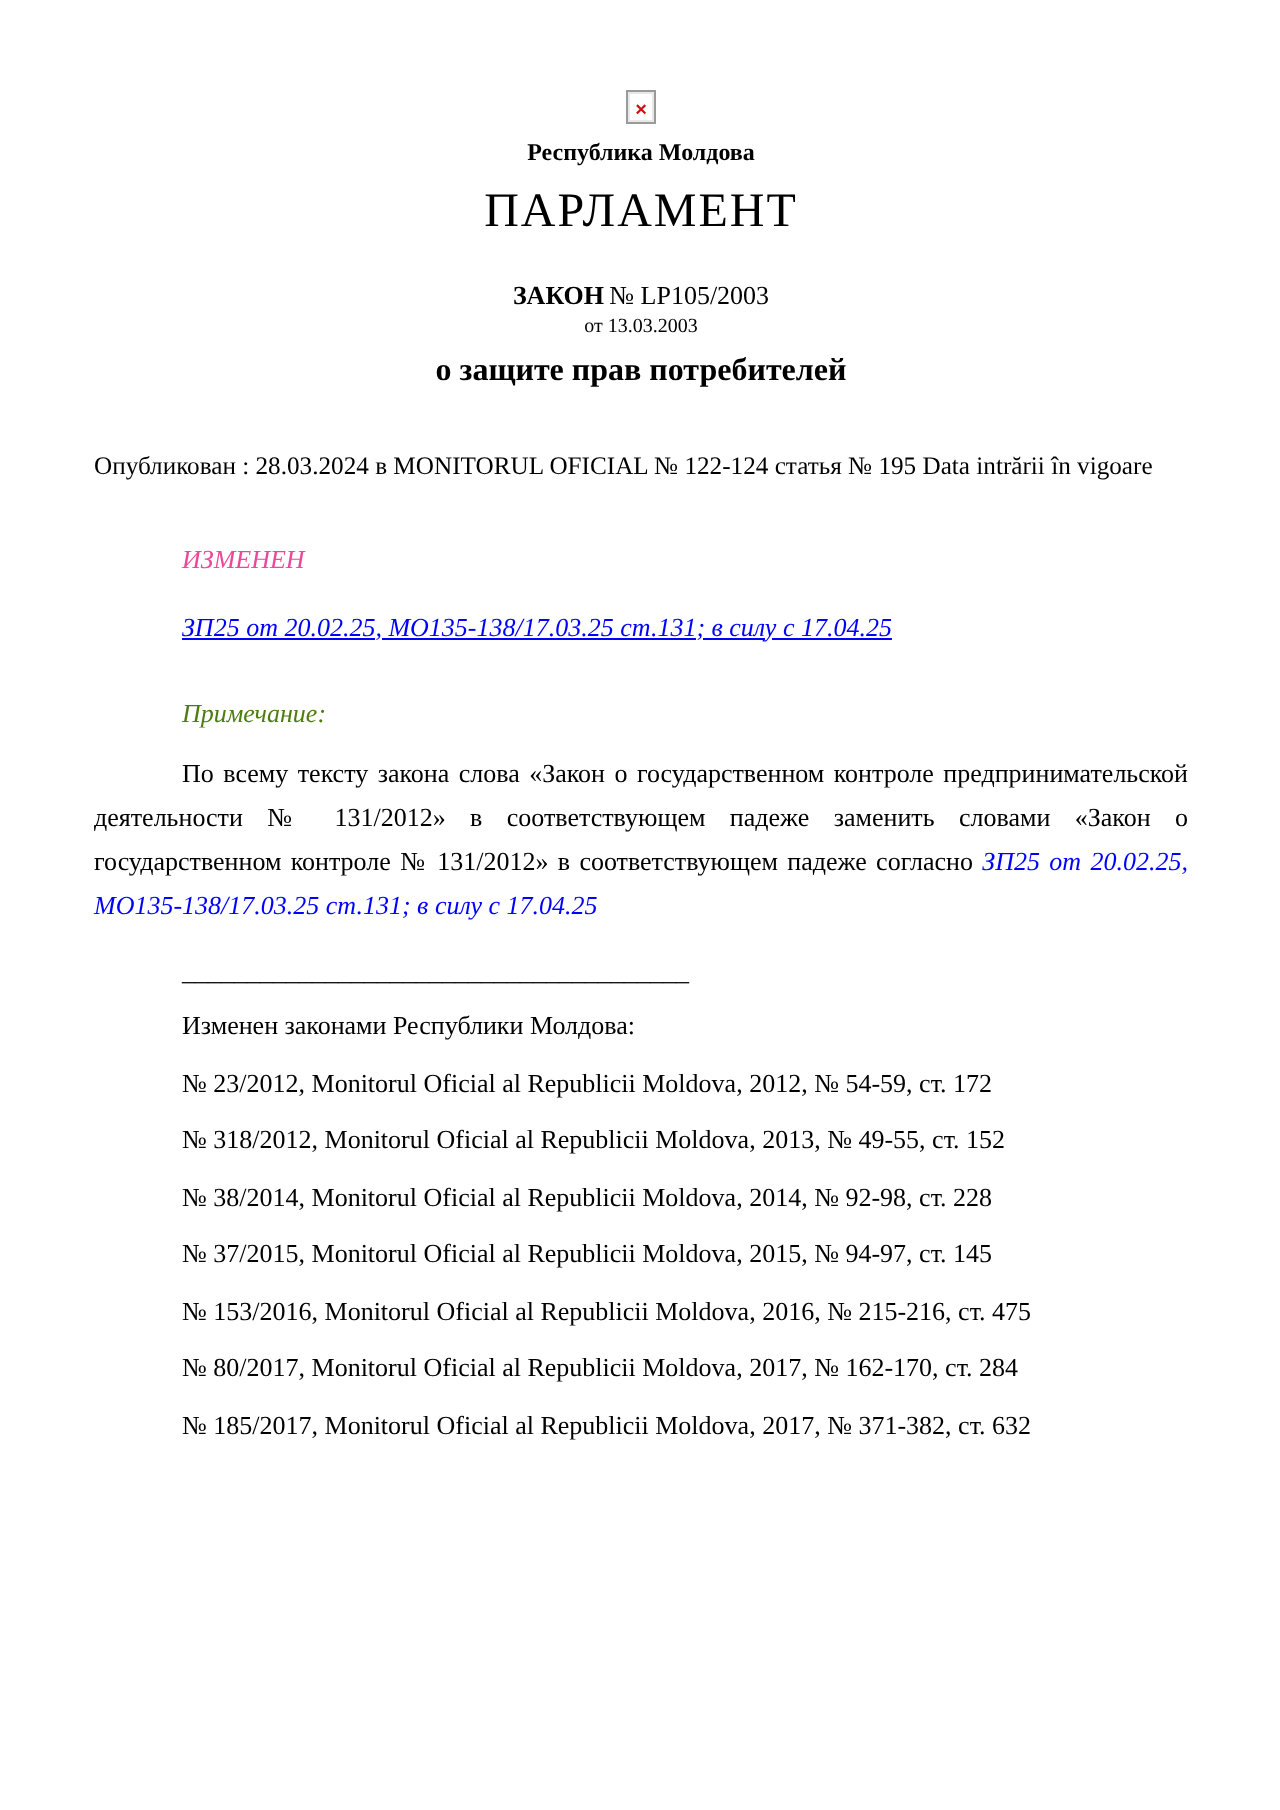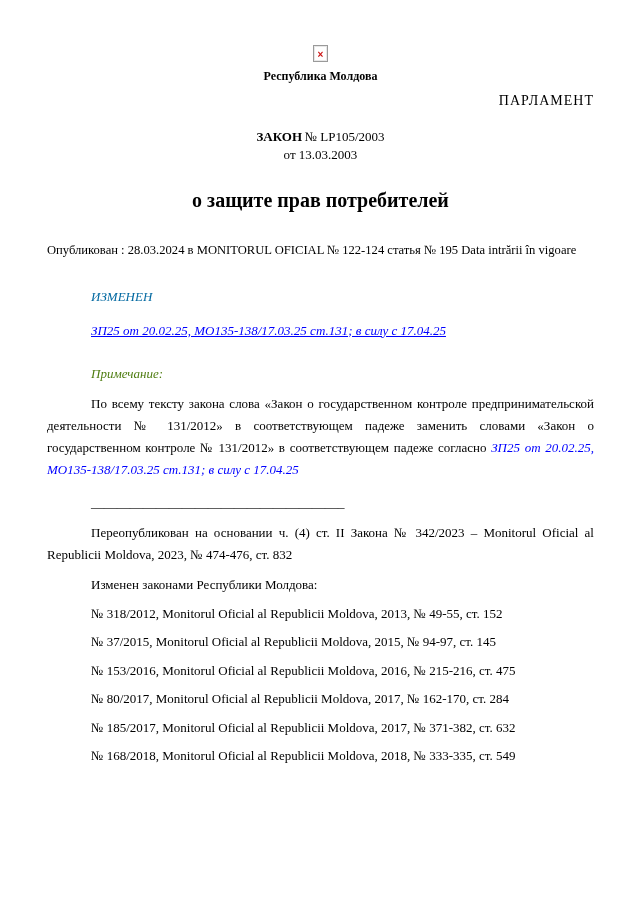--- a/index.html
+++ b/index.html
@@ -40,52 +40,51 @@
     color: #cc1111;
     line-height: 14px;
   }
 
   .country {
     font-size: 12px;
     font-weight: bold;
     margin: 7px 0 9px 0;
   }
   .parliament {
-    font-size: 14px;
+    font-size: 24px;
     letter-spacing: 1px;
     margin: 0 0 20px 0;
-    text-align: right;
   }
   .law-line {
     font-size: 13px;
     margin: 0 0 2px 0;
   }
   .law-label { font-weight: bold; }
   .law-date {
-    font-size: 13px;
-    margin: 0 0 26px 0;
+    font-size: 10px;
+    margin: 0 0 8px 0;
   }
   .doc-title {
-    font-size: 20px;
+    font-size: 16px;
     font-weight: bold;
     margin: 0 0 31px 0;
   }
 
   p { margin: 0; }
 
   .published {
     font-size: 12.6px;
     margin: 0 0 31px 0;
     white-space: nowrap;
   }
 
   .ind { text-indent: 44px; }
 
   .amended-label {
-    color: #0369a1;
+    color: #ec4899;
     font-style: italic;
     margin: 0 0 18px 0;
   }
   .amendment-link-line {
     margin: 0 0 27px 0;
   }
   a.doc-link {
     color: #0000ff;
     font-style: italic;
     text-decoration: underline;
@@ -150,24 +149,24 @@
   <p class="amended-label ind">ИЗМЕНЕН</p>
 
   <p class="amendment-link-line ind"><a class="doc-link">ЗП25 от 20.02.25, МО135-138/17.03.25 ст.131; в силу с 17.04.25</a></p>
 
   <p class="note-label ind">Примечание:</p>
 
   <p class="note-para ind"><span>По всему тексту закона слова «Закон о государственном контроле предпринимательской деятельности № 131/2012» в соответствующем падеже заменить словами «Закон о государственном контроле № 131/2012» в соответствующем падеже согласно </span><a class="inline-link">ЗП25 от 20.02.25, МО135-138/17.03.25 ст.131; в силу с 17.04.25</a></p>
 
   <p class="divider-line ind">_______________________________________</p>
 
-  <p class="republished ind">Переопубликован на основании ч. (4) ст. II Закона № 342/2023 – Monitorul Oficial al Republicii Moldova, 2023, № 474-476, ст. 832</p>
 
   <p class="amend-heading ind">Изменен законами Республики Молдова:</p>
 
+  <p class="law-item ind">№ 23/2012, Monitorul Oficial al Republicii Moldova, 2012, № 54-59, ст. 172</p>
   <p class="law-item ind">№ 318/2012, Monitorul Oficial al Republicii Moldova, 2013, № 49-55, ст. 152</p>
+  <p class="law-item ind">№ 38/2014, Monitorul Oficial al Republicii Moldova, 2014, № 92-98, ст. 228</p>
   <p class="law-item ind">№ 37/2015, Monitorul Oficial al Republicii Moldova, 2015, № 94-97, ст. 145</p>
   <p class="law-item ind">№ 153/2016, Monitorul Oficial al Republicii Moldova, 2016, № 215-216, ст. 475</p>
   <p class="law-item ind">№ 80/2017, Monitorul Oficial al Republicii Moldova, 2017, № 162-170, ст. 284</p>
   <p class="law-item ind">№ 185/2017, Monitorul Oficial al Republicii Moldova, 2017, № 371-382, ст. 632</p>
-  <p class="law-item ind">№ 168/2018, Monitorul Oficial al Republicii Moldova, 2018, № 333-335, ст. 549</p>
 
 </div>
 
 </body></html>

